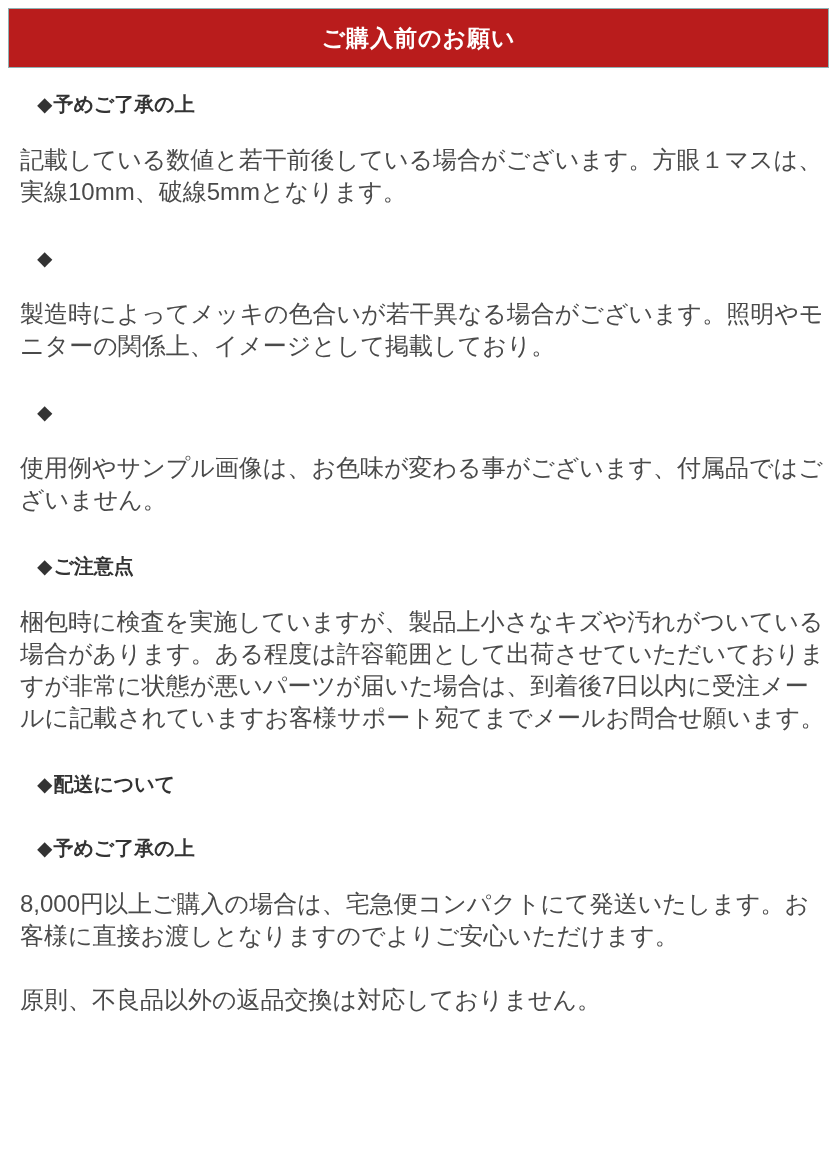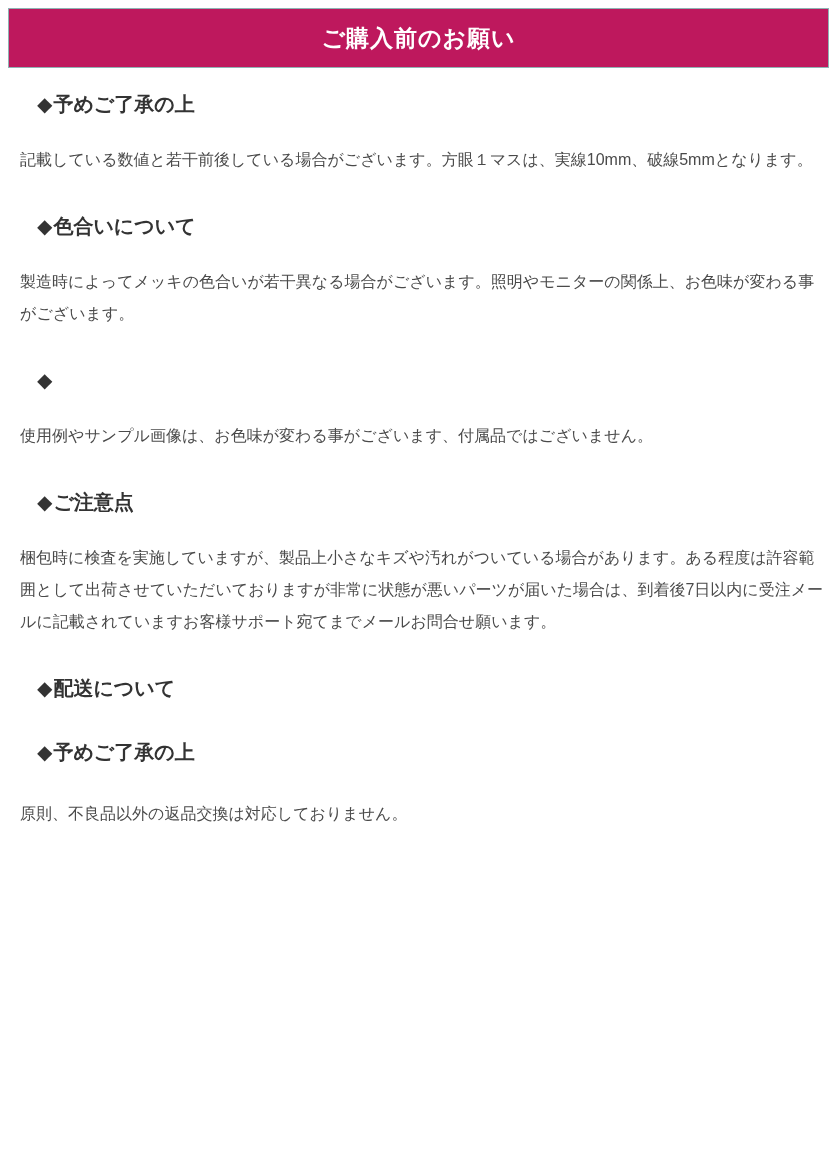--- a/index.html
+++ b/index.html
@@ -40,54 +40,53 @@
     display: flex;
     align-items: center;
   }
   .section:first-of-type .section-heading {
     margin-top: 22px;
   }
   .bullet {
     margin-right: 1px;
   }
   .body-text {
-    font-size: 16px;
+    font-size: 24px;
     line-height: 32px;
     color: #4a4a4a;
     margin: 0;
   }
   .closing {
     margin-top: 32px;
   }
 </style>
 </head>
 <body>
 
 <div class="page">
 
-  <div class="banner" style="background: #be185d; border-color: rgb(143, 178, 180); margin-top: 8px;">
+  <div class="banner" style="background: #b91c1c; border-color: rgb(143, 178, 180); margin-top: 8px;">
     <span class="banner-title" style="color: rgb(255, 255, 255);">ご購入前のお願い</span>
   </div>
 
   <div class="content">
 
     <div class="section">
       <h3 class="section-heading">
         <span class="bullet">◆</span>
           <span>予めご了承の上</span>
       </h3>
       <p class="body-text">記載している数値と若干前後している場合がございます。方眼１マスは、実線10mm、破線5mmとなります。</p>
     </div>
 
     <div class="section">
       <h3 class="section-heading">
         <span class="bullet">◆</span>
-          <span>色合いについて</span>
       </h3>
-      <p class="body-text">製造時によってメッキの色合いが若干異なる場合がございます。照明やモニターの関係上、お色味が変わる事がございます。</p>
+      <p class="body-text">製造時によってメッキの色合いが若干異なる場合がございます。照明やモニターの関係上、イメージとして掲載しており。</p>
     </div>
 
     <div class="section">
       <h3 class="section-heading">
         <span class="bullet">◆</span>
       </h3>
       <p class="body-text">使用例やサンプル画像は、お色味が変わる事がございます、付属品ではございません。</p>
     </div>
 
     <div class="section">
@@ -103,20 +102,21 @@
         <span class="bullet">◆</span>
           <span>配送について</span>
       </h3>
     </div>
 
     <div class="section">
       <h3 class="section-heading">
         <span class="bullet">◆</span>
           <span>予めご了承の上</span>
       </h3>
+      <p class="body-text">8,000円以上ご購入の場合は、宅急便コンパクトにて発送いたします。お客様に直接お渡しとなりますのでよりご安心いただけます。</p>
     </div>
 
     <div class="closing">
       <p class="body-text">原則、不良品以外の返品交換は対応しておりません。</p>
     </div>
 
   </div>
 </div>
 
 </body></html>

